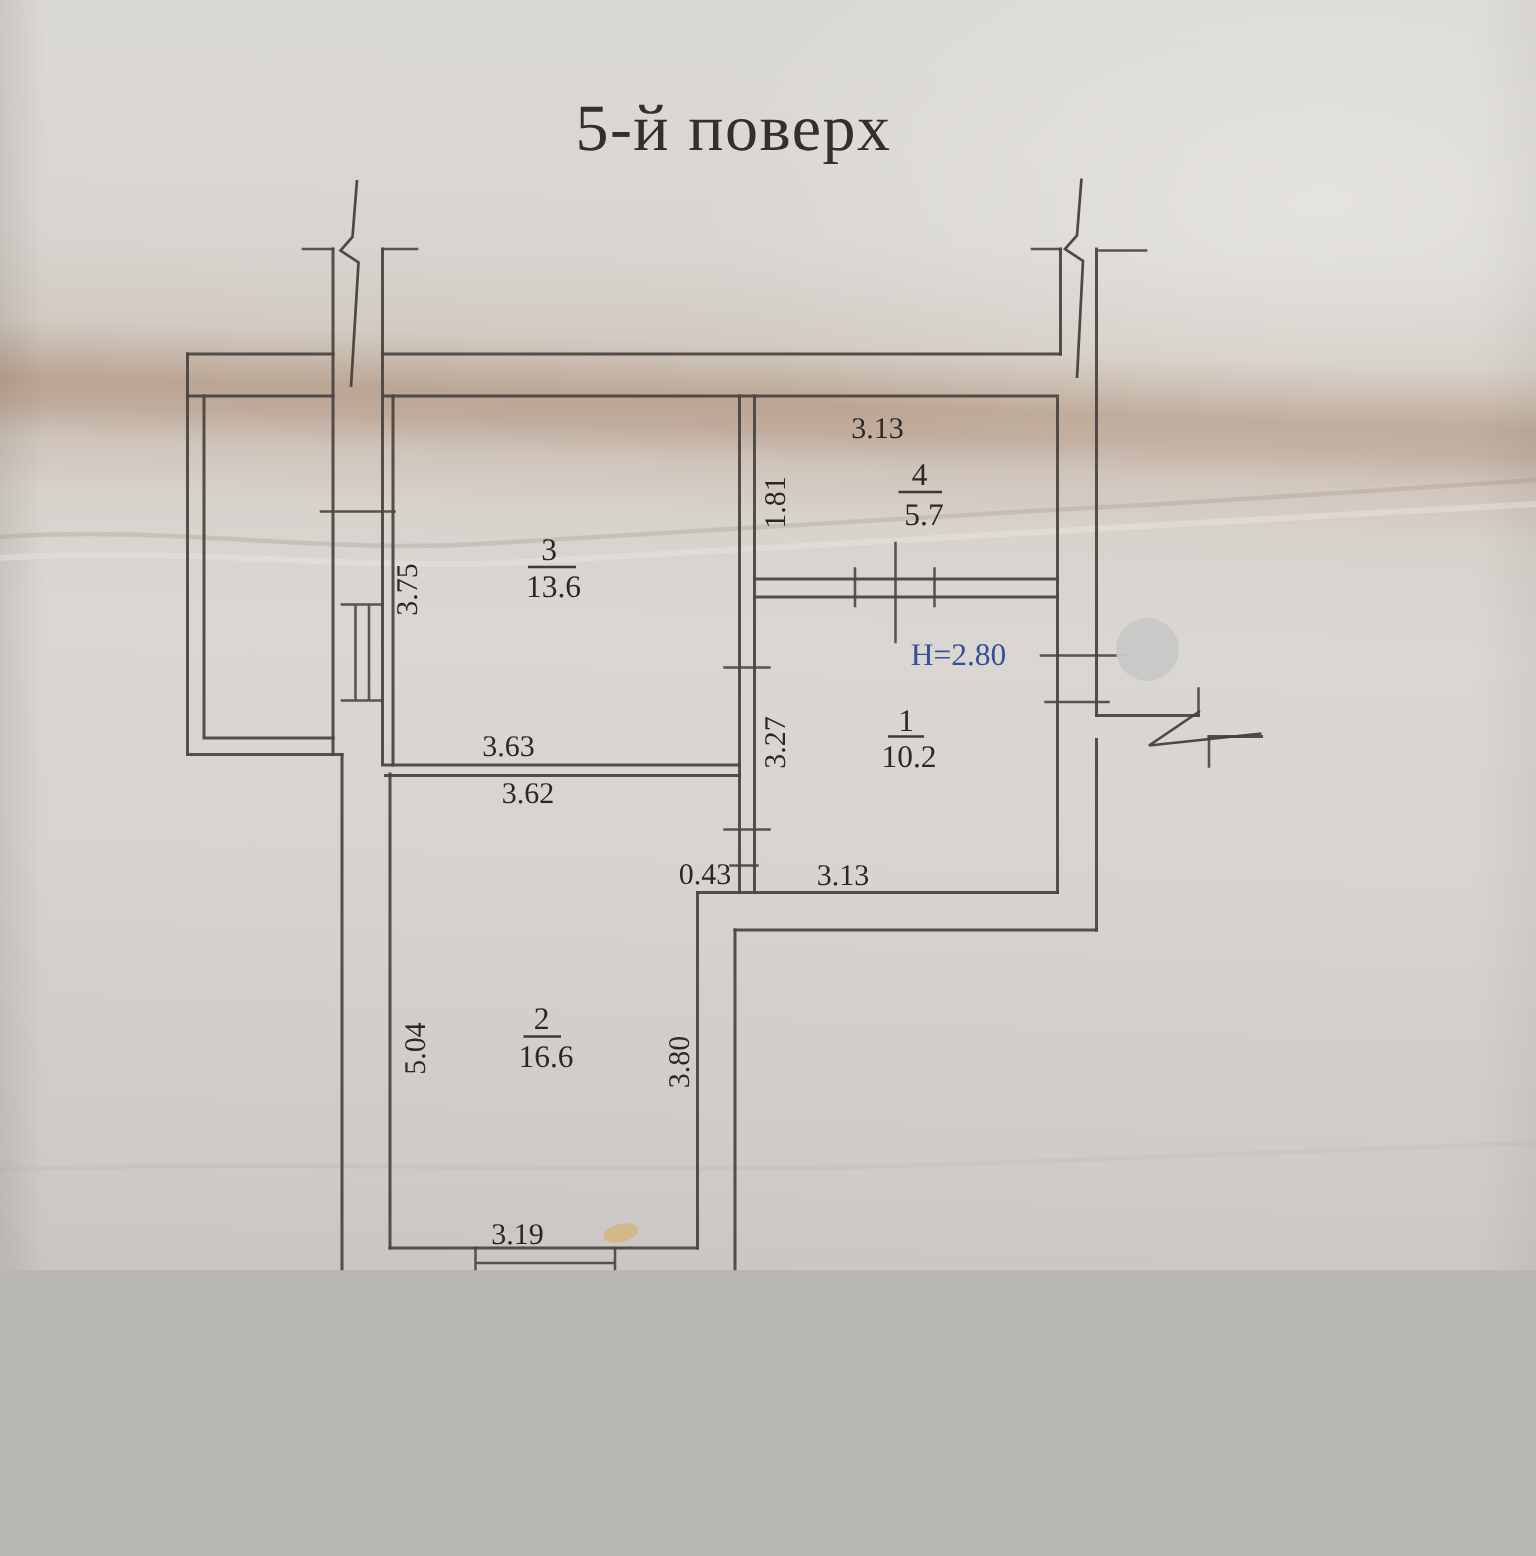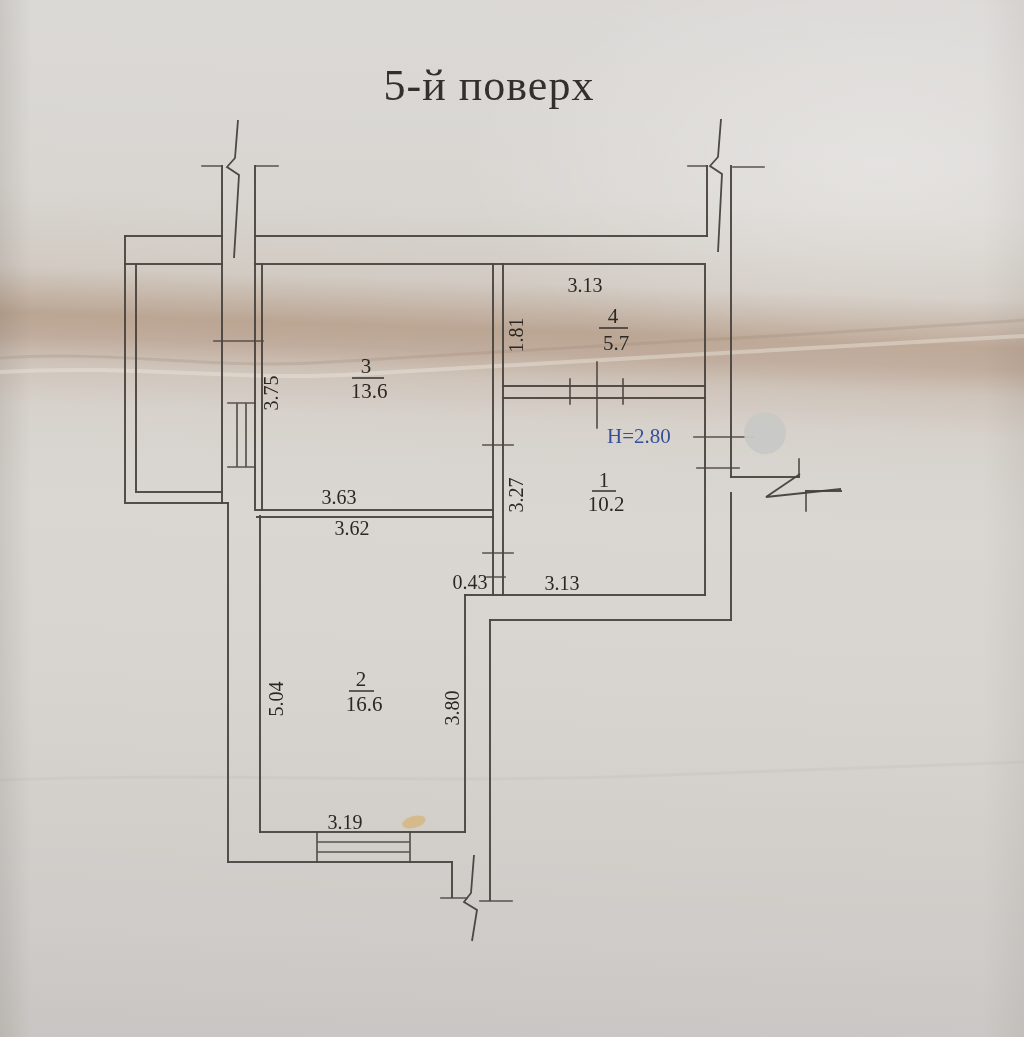--- a/index.html
+++ b/index.html
@@ -1,18 +1,18 @@
 <!DOCTYPE html>
 <html><head>
 <meta charset="utf-8">
 <style>
   html,body{margin:0;padding:0;background:#b8b6b3;}
   .paper{
     position:relative;
-    width:1024px;height:1037px;
+    width:1024px;height:847px;
     overflow:hidden;
     background:
       radial-gradient(ellipse 700px 360px at 86% 16%, rgba(255,255,255,0.30), rgba(255,255,255,0) 60%),
       linear-gradient(90deg, rgba(60,50,40,0.10) 0%, rgba(60,50,40,0) 3%, rgba(60,50,40,0) 96%, rgba(60,50,40,0.06) 100%),
       linear-gradient(182deg,
         #dbd9d6 0%, #d9d6d2 20%,
         #d2cbc3 28%, #bba593 32.5%, #c0ac9d 34.5%, #cfc4ba 37%,
         #d7d2cc 41%, #dad7d3 50%, #d7d4d0 68%,
         #d2cfcb 80%, #cecbc8 90%, #c8c5c2 100%);
     font-family:"Liberation Serif","DejaVu Serif",serif;

